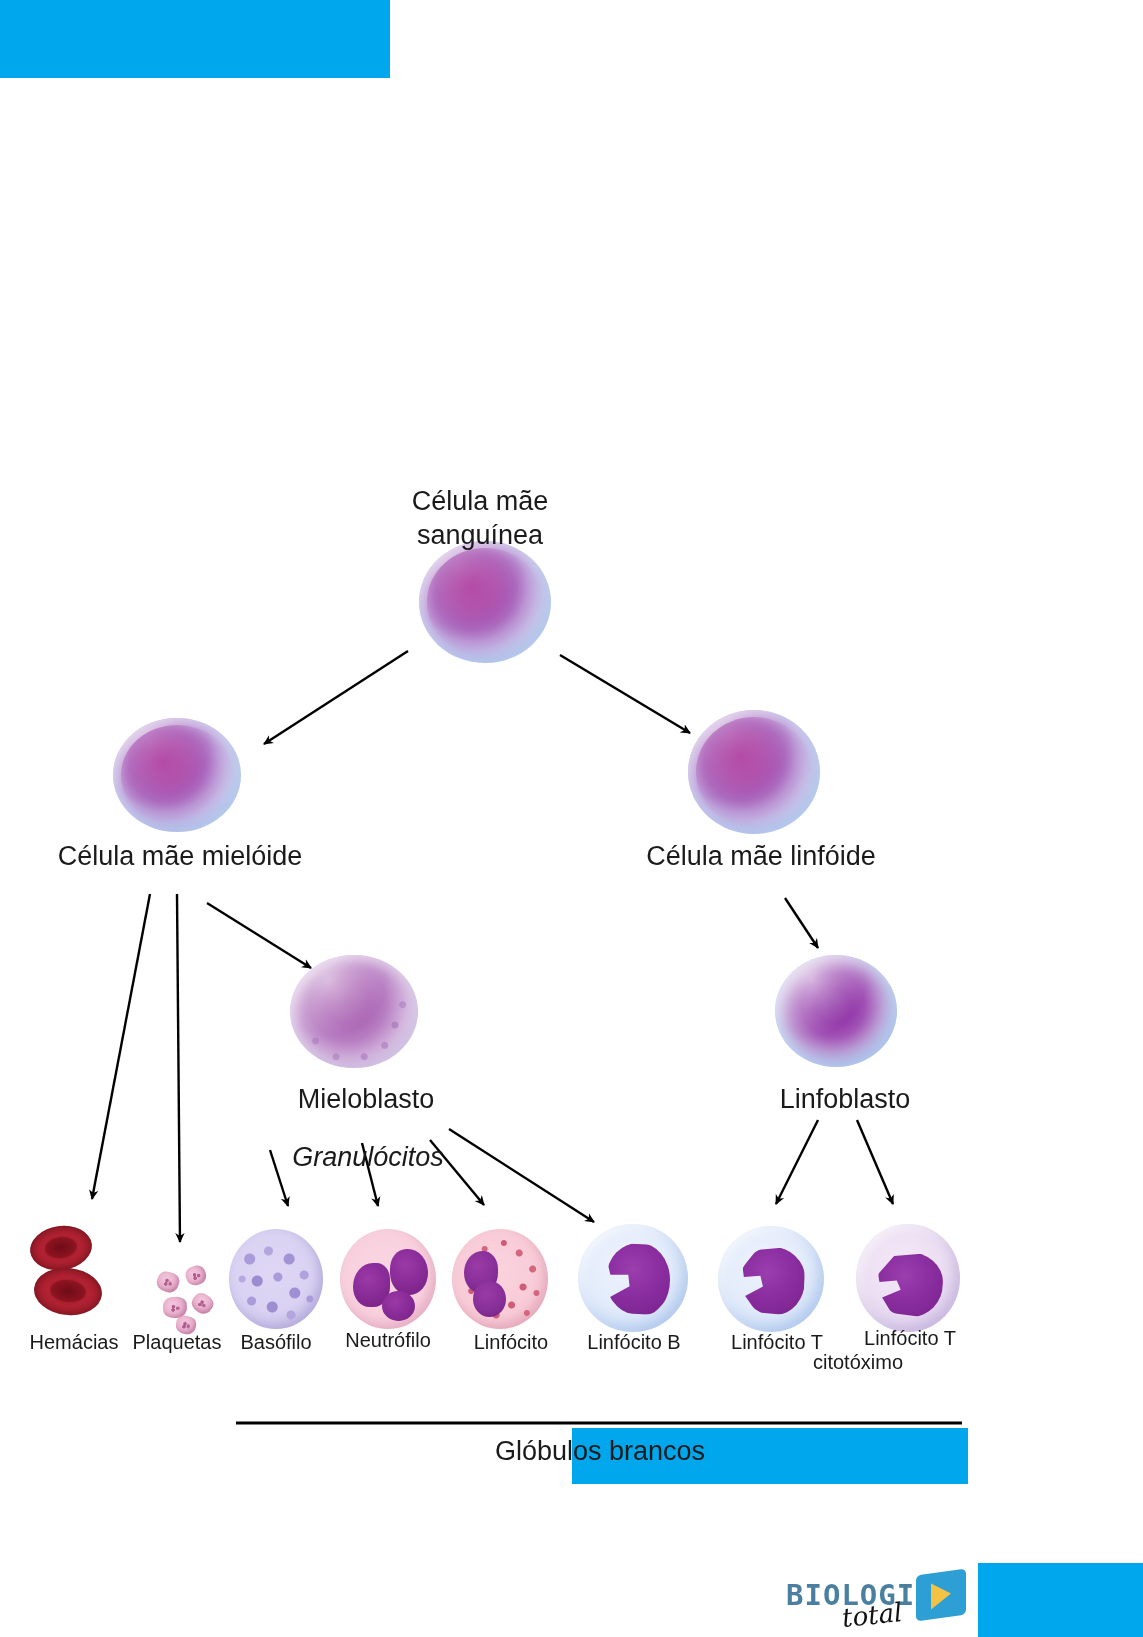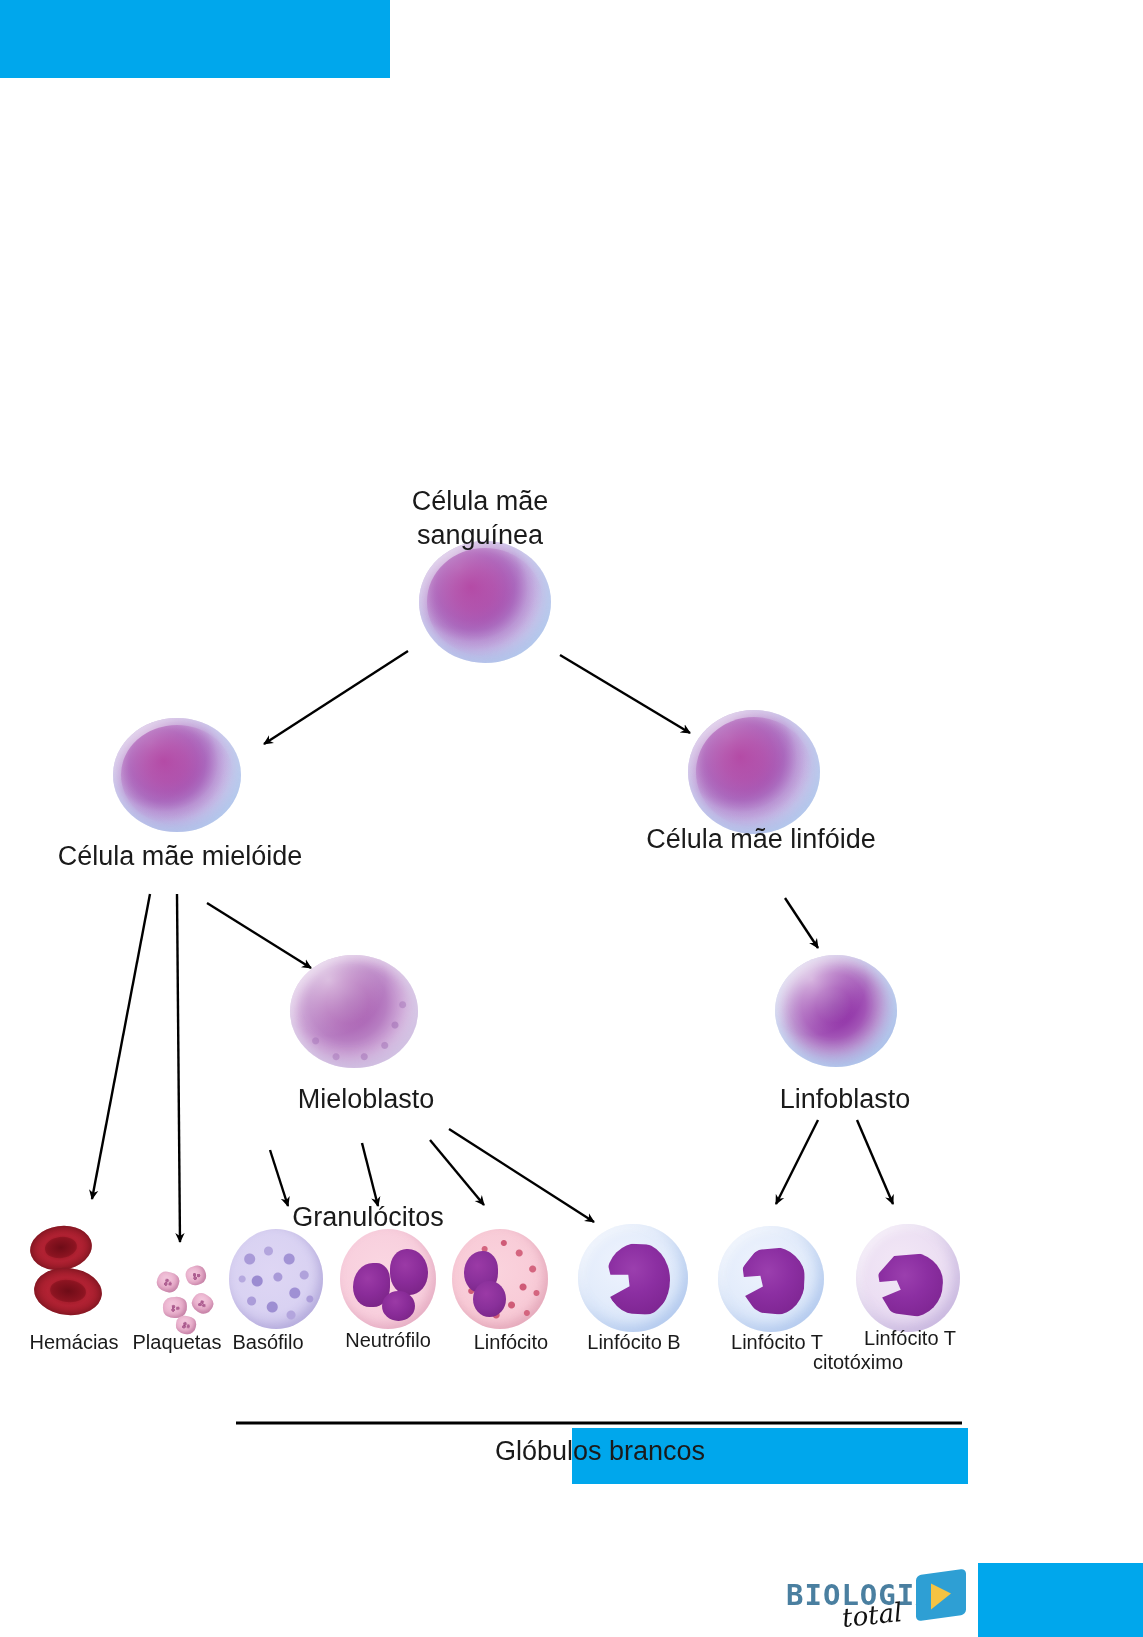--- a/index.html
+++ b/index.html
@@ -284,30 +284,30 @@
     <span class="nuc"></span>
   </div>
 <div class="lymph" id="cell-linfocitoTc">
     <span class="nuc"></span>
   </div>
 
 <div class="lbl c t28" style="left:480px;top:486px;">Célula mãe</div>
 <div class="lbl c t28" style="left:480px;top:504px;margin-top:16px;">sanguínea</div>
 
 <div class="lbl c t28" style="left:180px;top:841px;">Célula mãe mielóide</div>
-<div class="lbl c t28" style="left:761px;top:824px;text-align:center;">Célula mãe linfóide</div>
+<div class="lbl c t28" style="left:761px;top:841px;text-align:center;">Célula mãe linfóide</div>
 
 <div class="lbl c t28" style="left:366px;top:1084px;">Mieloblasto</div>
 <div class="lbl c t28" style="left:845px;top:1084px;">Linfoblasto</div>
 
-<div class="lbl c t28" style="left:368px;top:1202px;">Granulócitos</div>
+<div class="lbl c t28" style="left:368px;top:1142px;font-style:italic;">Granulócitos</div>
 
 <div class="lbl c t20" style="left:74px;top:1331px;">Hemácias</div>
 <div class="lbl c t20" style="left:177px;top:1331px;">Plaquetas</div>
-<div class="lbl c t20" style="left:268px;top:1331px;">Basófilo</div>
+<div class="lbl c t20" style="left:276px;top:1331px;">Basófilo</div>
 <div class="lbl c t20" style="left:388px;top:1329px;">Neutrófilo</div>
 <div class="lbl c t20" style="left:511px;top:1331px;">Linfócito</div>
 <div class="lbl c t20" style="left:634px;top:1331px;">Linfócito B</div>
 <div class="lbl c t20" style="left:777px;top:1331px;">Linfócito T</div>
 <div class="lbl c t20" style="left:910px;top:1327px;">Linfócito T</div>
 <div class="lbl c t20" style="left:858px;top:1351px;">citotóximo</div>
 
 <div class="lbl c t28" style="left:600px;top:1436px;">Glóbulos brancos</div>
 
 <div id="logo">

